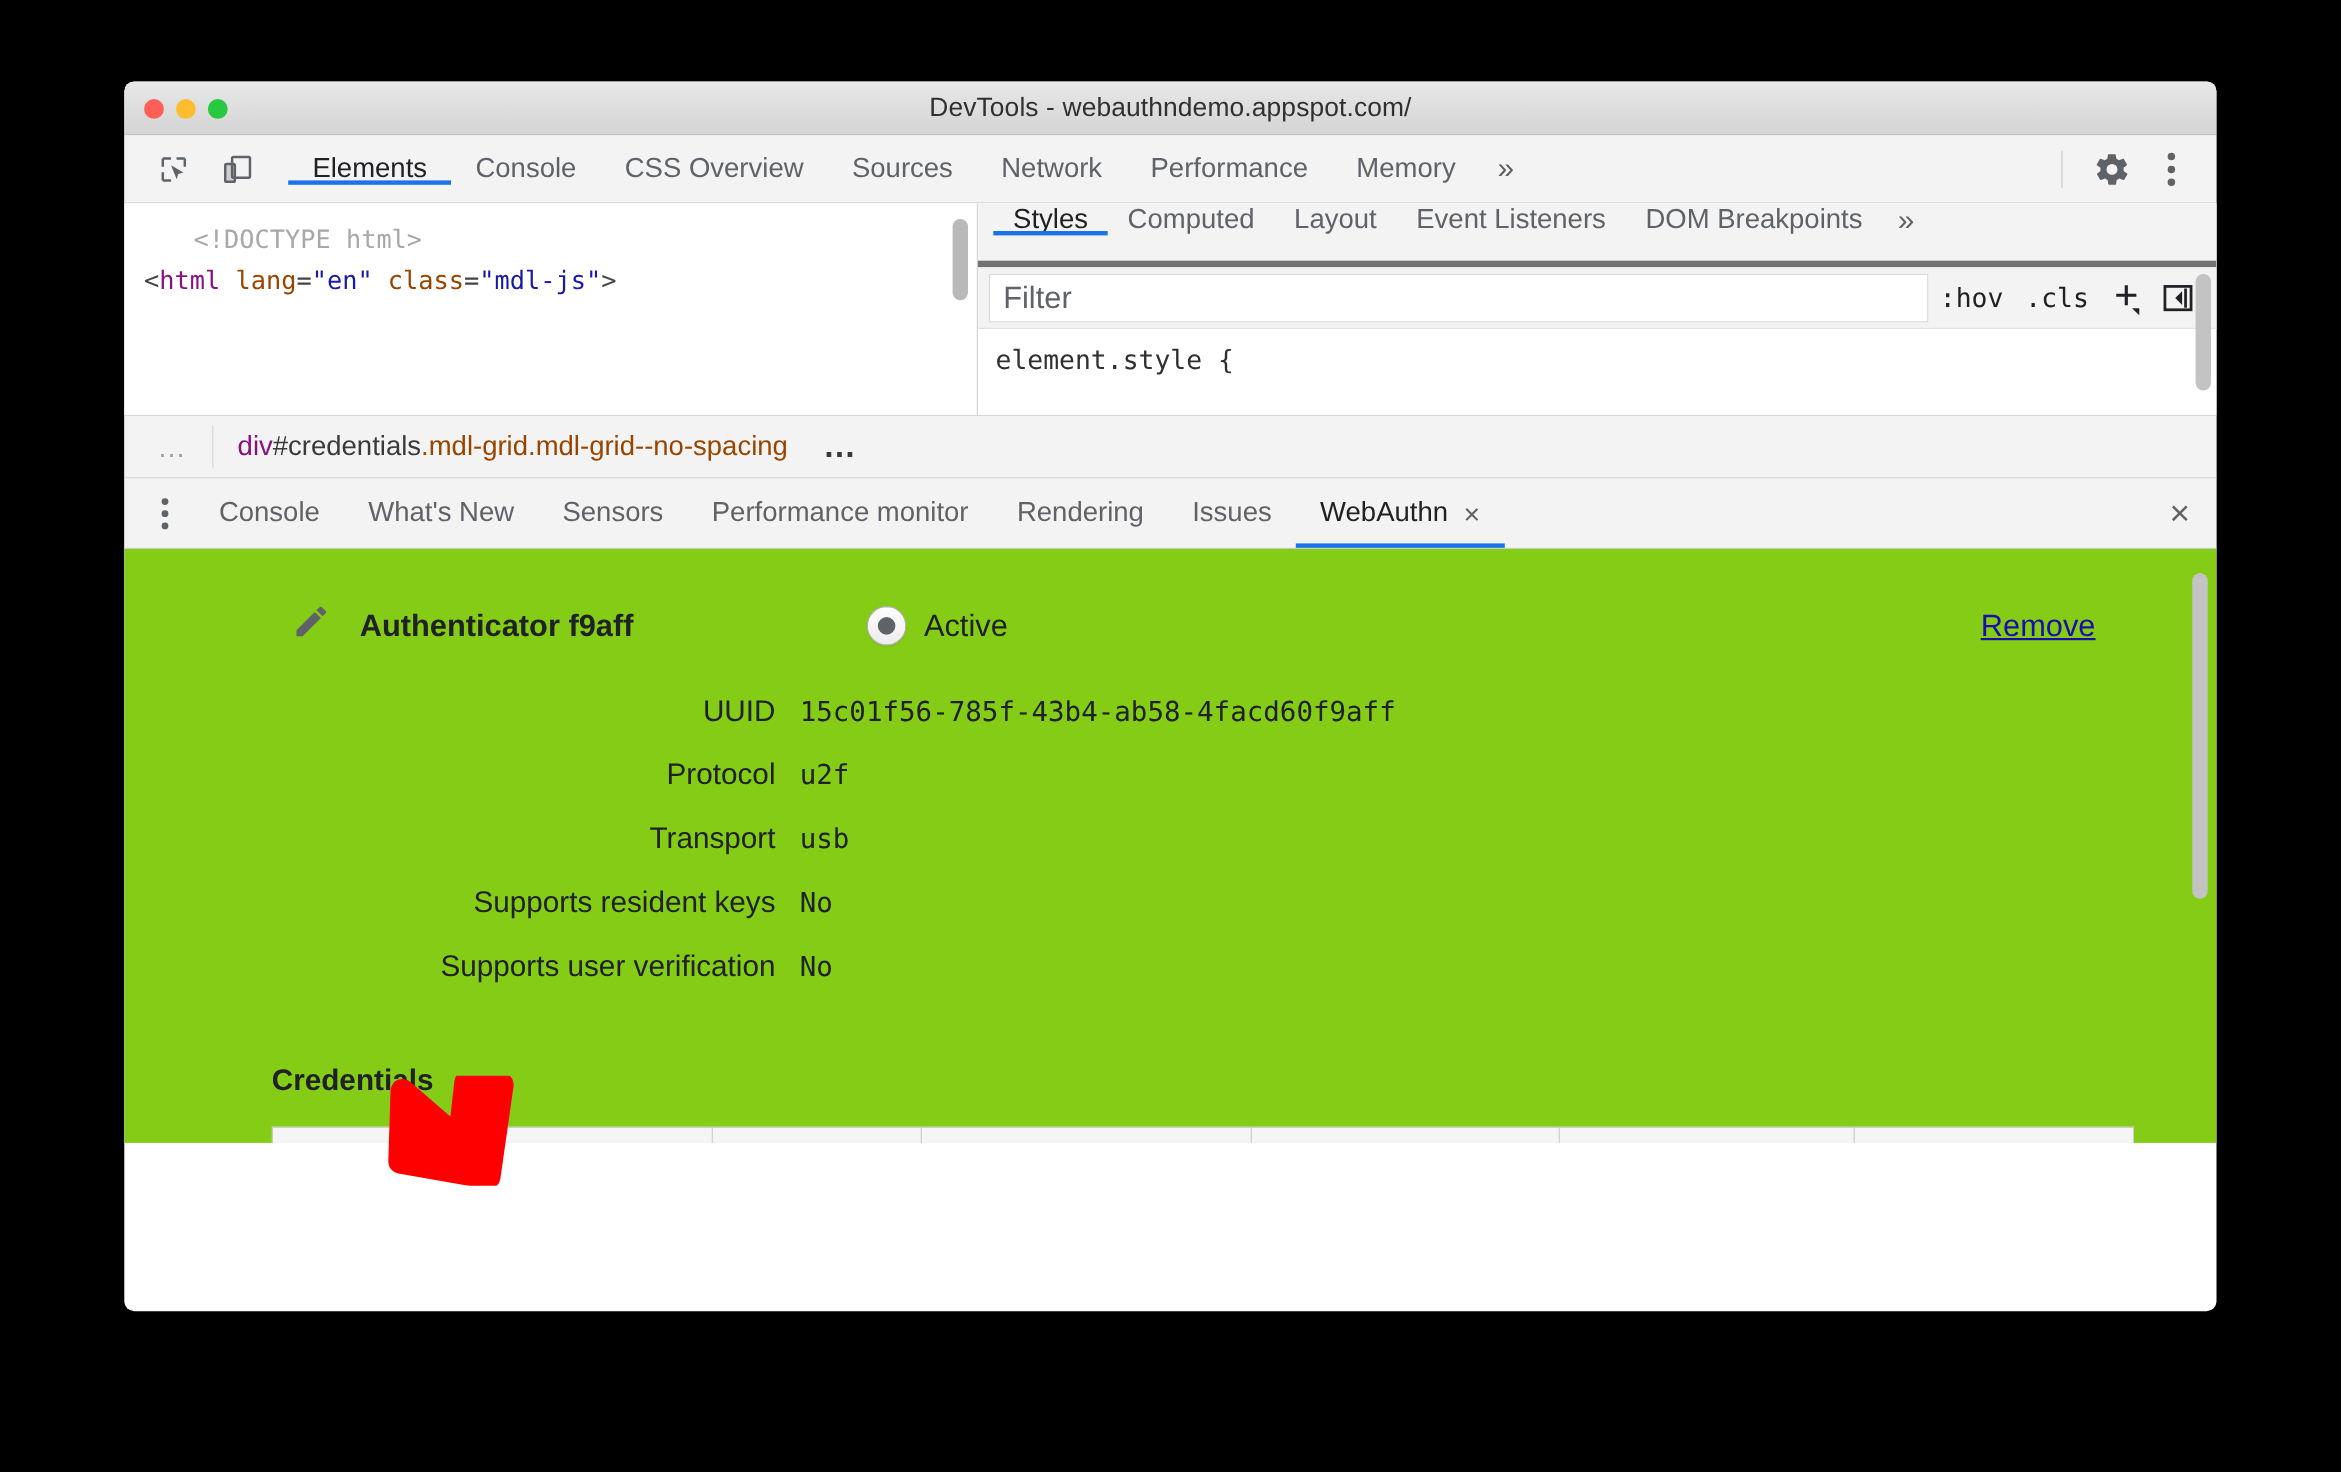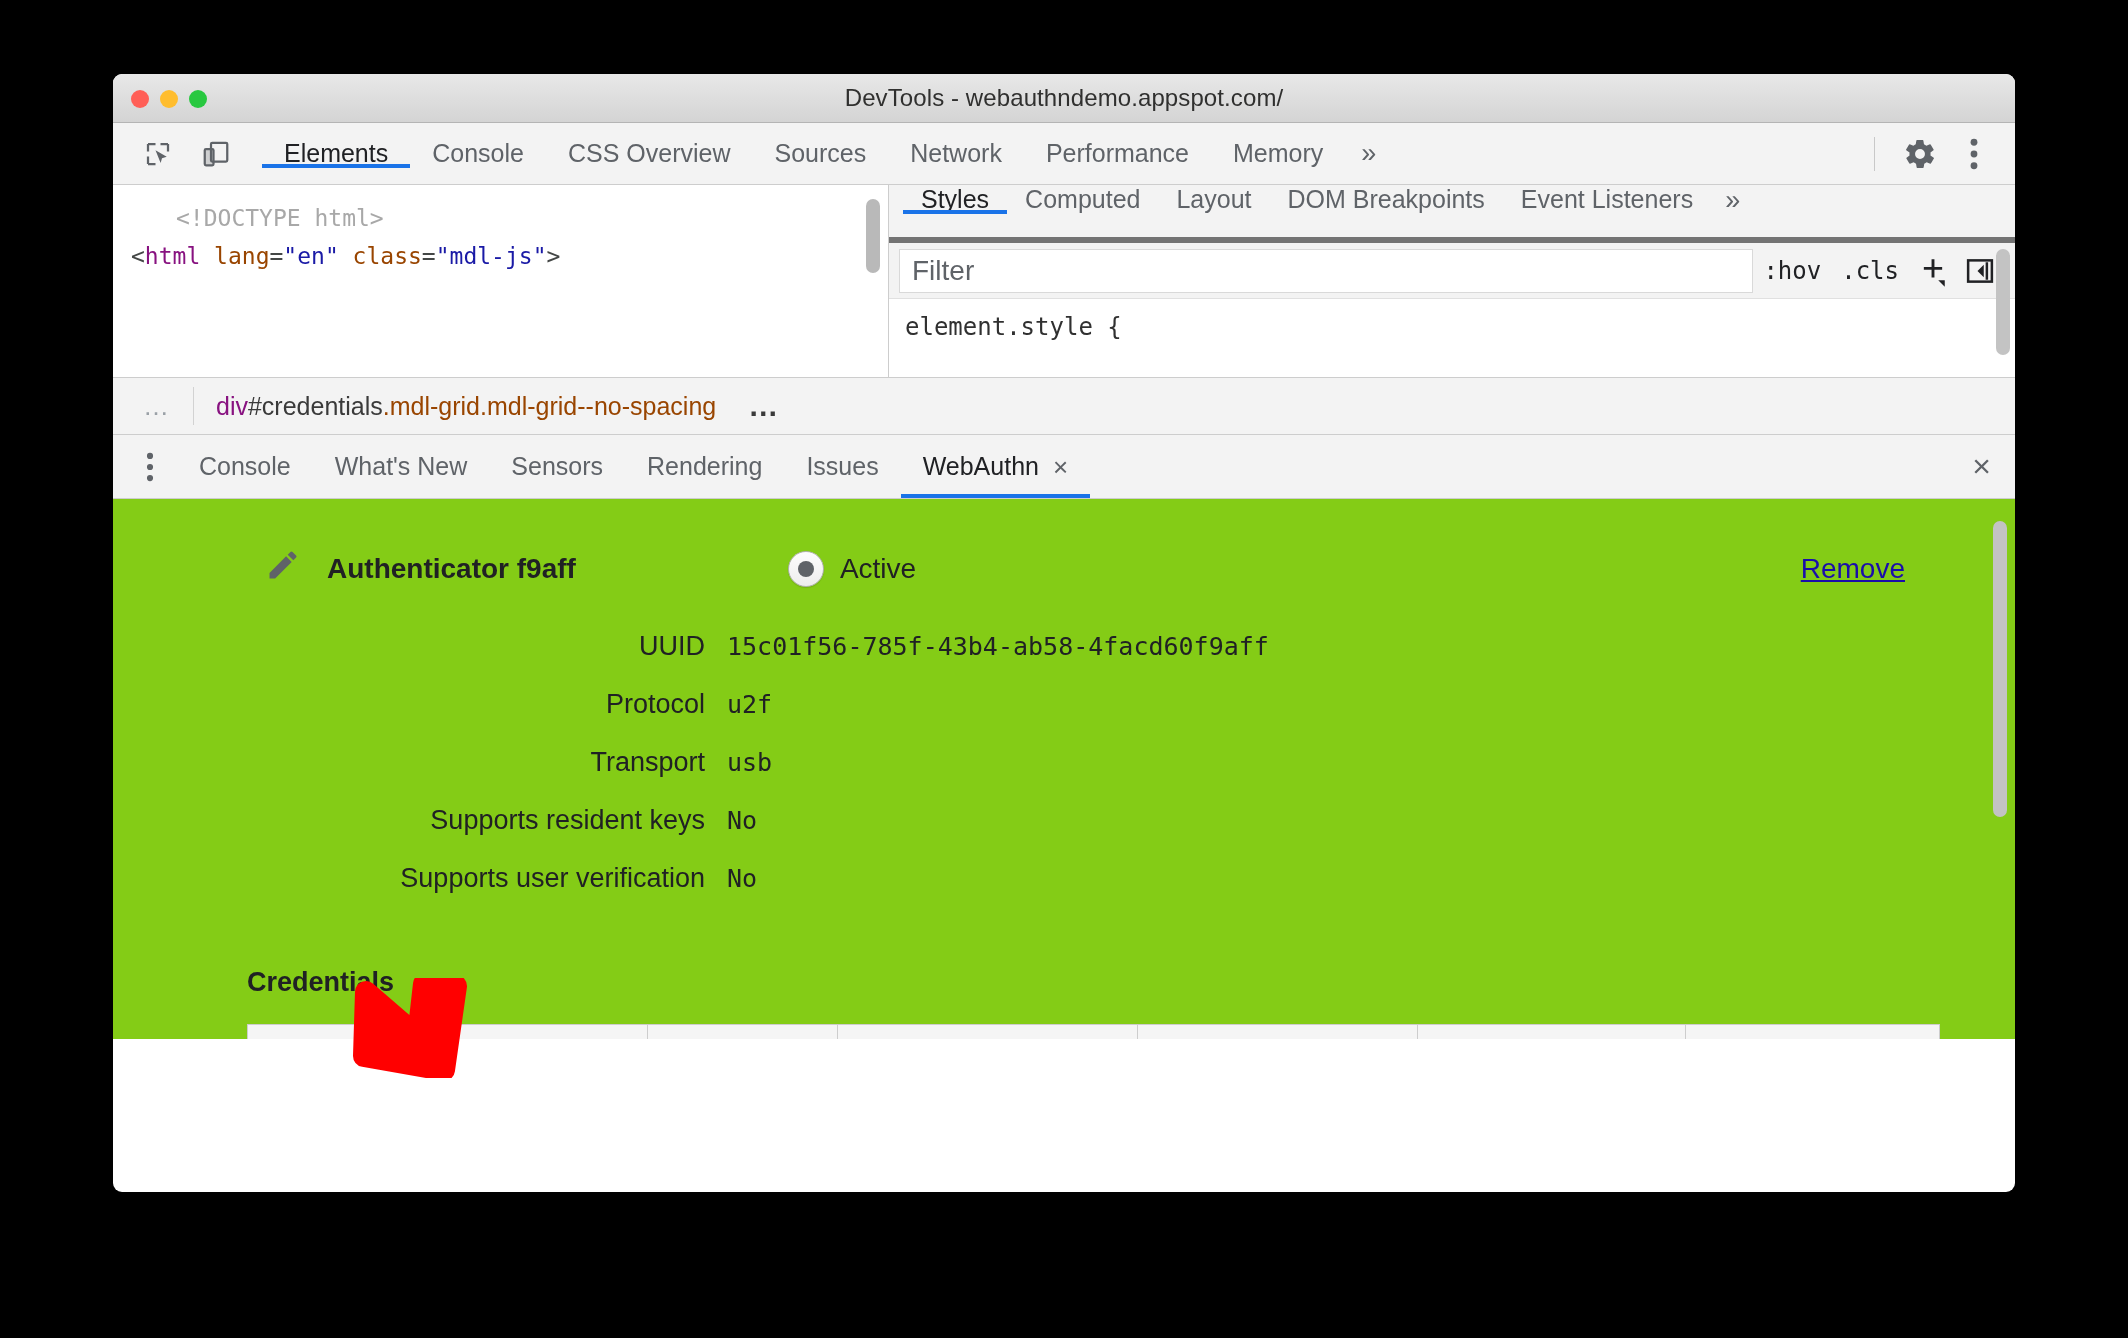--- a/index.html
+++ b/index.html
@@ -323,24 +323,24 @@
           <div class="stab active">
               <span>Styles</span>
             </div>
           <div class="stab">
               <span>Computed</span>
             </div>
           <div class="stab">
               <span>Layout</span>
             </div>
           <div class="stab">
-              <span>DOM Breakpoints</span>
+              <span>Event Listeners</span>
             </div>
           <div class="stab">
-              <span>Event Listeners</span>
+              <span>DOM Breakpoints</span>
             </div>
           <div class="stab more">»</div>
         </div>
         <div class="filter-row">
           <input class="filter-input" type="text" placeholder="Filter" style="">
           <div class="pseudo-btn">:hov</div>
           <div class="pseudo-btn">.cls</div>
           <div class="icon-btn">
             <svg width="32" height="34" viewBox="0 0 24 26">
               <path d="M12 4 v14 M5 11 h14" stroke="#202124" stroke-width="2.2"></path>
@@ -378,20 +378,23 @@
       <div class="dtab">
           <span>Console</span>
         </div>
       <div class="dtab">
           <span>What's New</span>
         </div>
       <div class="dtab">
           <span>Sensors</span>
         </div>
       <div class="dtab">
+          <span>Performance monitor</span>
+        </div>
+      <div class="dtab">
           <span>Rendering</span>
         </div>
       <div class="dtab">
           <span>Issues</span>
         </div>
       <div class="dtab active">
           <span>WebAuthn</span>
           <span class="xclose">×</span>
         </div>
       <div class="drawer-close">×</div>

